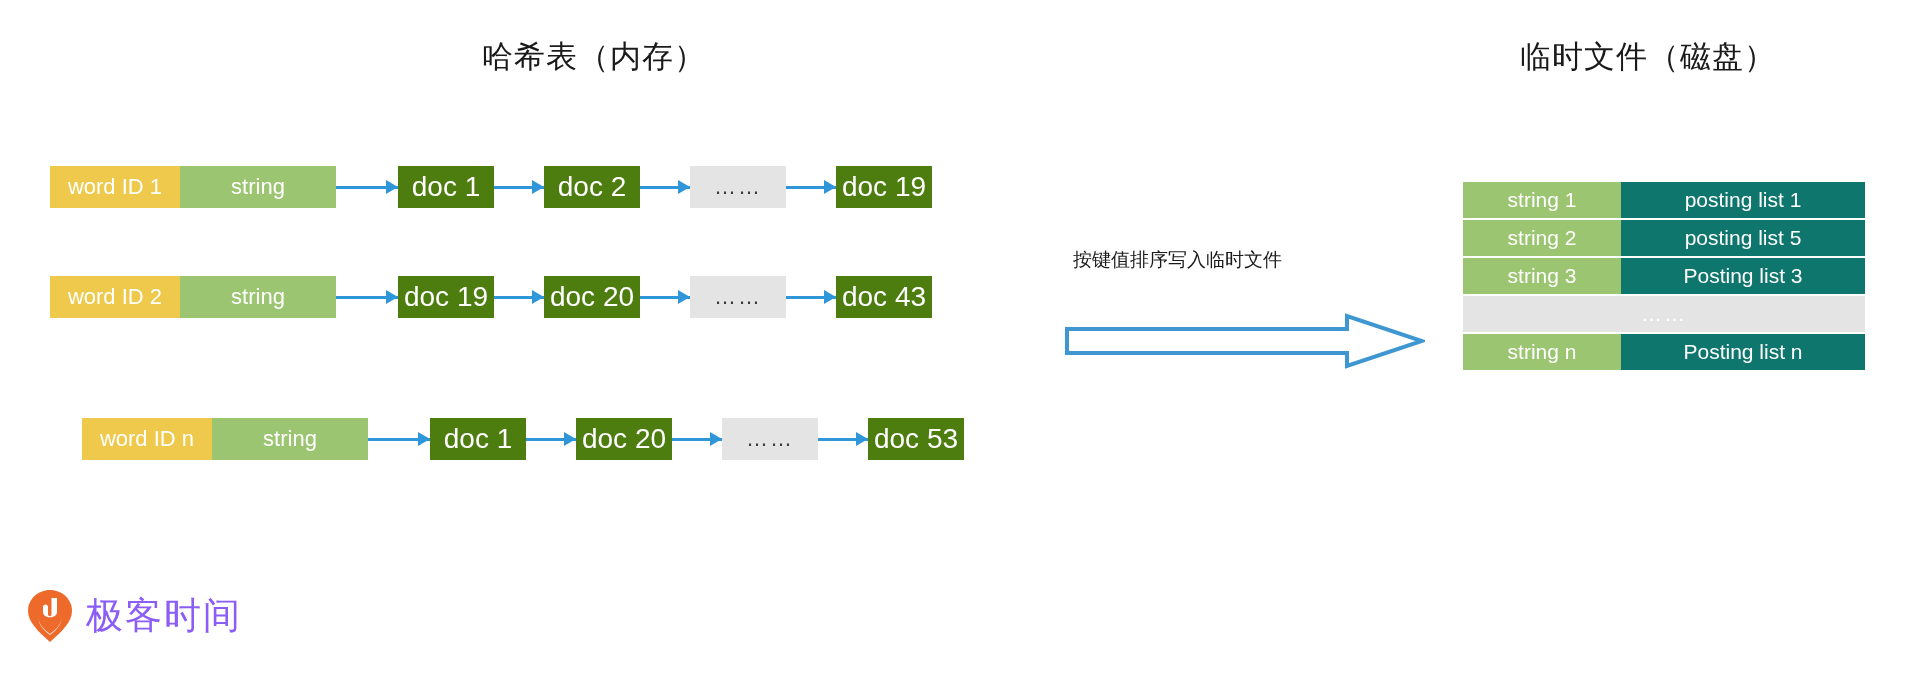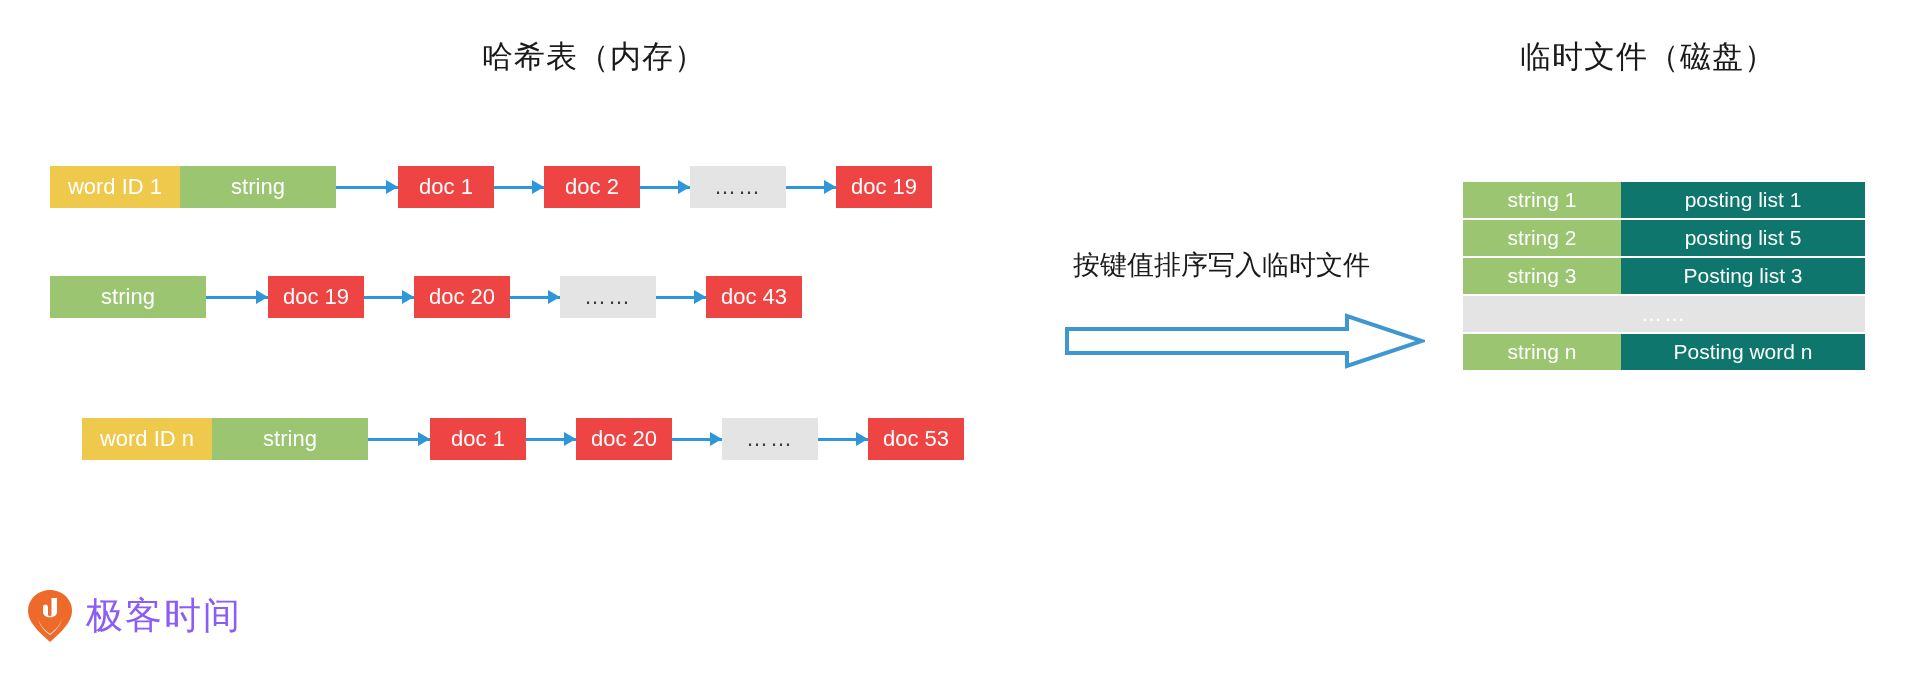--- a/index.html
+++ b/index.html
@@ -50,22 +50,22 @@
   }
   .cell-wordid { width: 130px; background: #EFC94C; }
   .cell-string { width: 156px; background: #9BC571; }
 
   .doc-box {
     width: 96px;
     height: 42px;
     line-height: 42px;
     text-align: center;
     color: #ffffff;
-    font-size: 22px;
-    background: #ef4444;
+    font-size: 28px;
+    background: #4d7c0f;
     white-space: nowrap;
   }
   .doc-box.ellipsis {
     background: #E4E4E4;
     color: #3a3a3a;
     font-size: 22px;
     letter-spacing: 2px;
   }
 
   
@@ -92,21 +92,21 @@
     border-left: 12px solid #2E96D9;
   }
   .conn-long  { width: 62px; }
   .conn-short { width: 50px; }
 
   
   #transfer-label {
     position: absolute;
     left: 1073px;
     top: 247px;
-    font-size: 27px;
+    font-size: 19px;
     color: #1a1a1a;
     white-space: nowrap;
   }
   #big-arrow {
     position: absolute;
     left: 1065px;
     top: 313px;
     width: 360px;
     height: 56px;
   }
@@ -176,20 +176,21 @@
     </div>
   <div class="doc-box ellipsis">……</div>
   <div class="connector conn-short">
       <div class="shaft"></div>
       <div class="head"></div>
     </div>
   <div class="doc-box">doc 19</div>
 </div>
 
 <div class="hash-row" id="hash-row-1">
+  <div class="cell cell-wordid">word ID 2</div>
   <div class="cell cell-string">string</div>
   <div class="connector conn-long">
       <div class="shaft"></div>
       <div class="head"></div>
     </div>
   <div class="doc-box">doc 19</div>
   <div class="connector conn-short">
       <div class="shaft"></div>
       <div class="head"></div>
     </div>
@@ -248,21 +249,21 @@
     </tr>
     <tr>
       <td class="ft-key">string 3</td>
       <td class="ft-val">Posting list 3</td>
     </tr>
     <tr>
       <td class="ft-dots" colspan="2">……</td>
     </tr>
     <tr>
       <td class="ft-key">string n</td>
-      <td class="ft-val">Posting word n</td>
+      <td class="ft-val">Posting list n</td>
     </tr>
   </tbody>
 </table>
 
 <div id="logo">
   <svg width="48" height="56" viewBox="0 0 48 56">
     <path d="M24 2 C11.8 2 2 11.3 2 22.8 C2 34 12 43.5 24 54 C36 43.5 46 34 46 22.8 C46 11.3 36.2 2 24 2 Z" fill="#EE6A2B"></path>
     <path d="M24 46 C17 41 12 35 12 27 C12 36 17 42 24 47 C31 42 36 36 36 27 C36 35 31 41 24 46 Z" fill="#ffffff" opacity="0.95"></path>
     <path d="M25.5 10 L25.5 26 C25.5 29 22 29 22 26 L22 19 C22 15.5 17 15.5 17 19 L17 24 C17 31 31 31 31 24 L31 10 Z" fill="#ffffff"></path>
   </svg>

